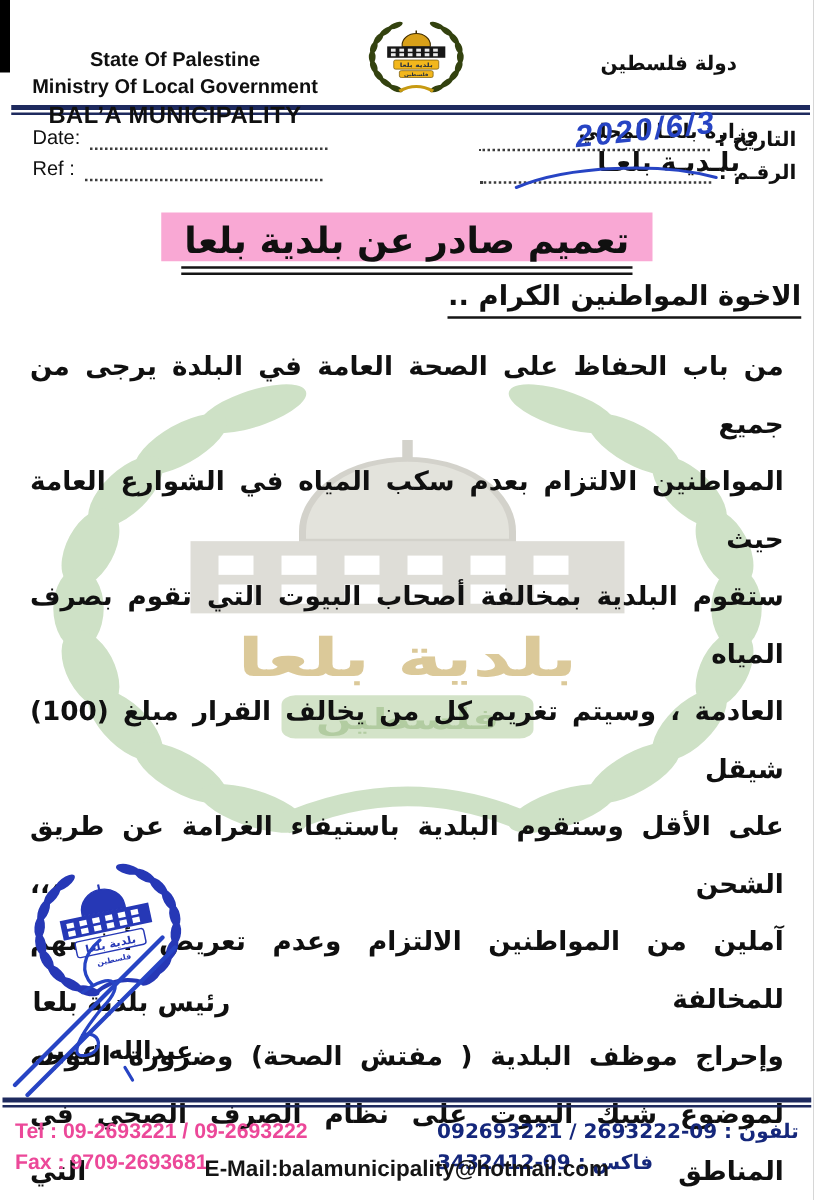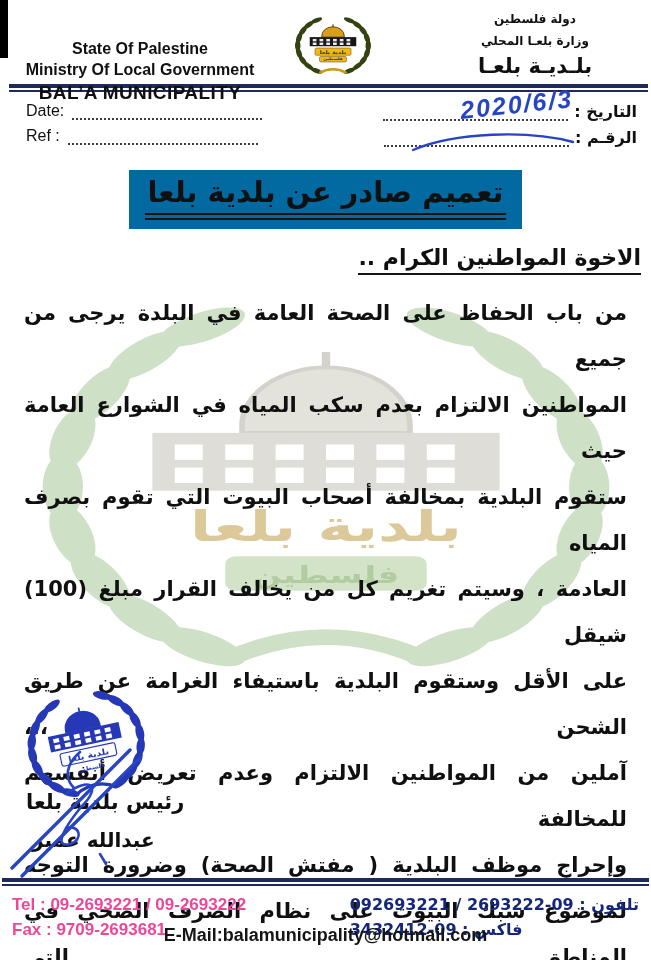--- a/index.html
+++ b/index.html
@@ -15,42 +15,42 @@
              width:672px;height:470px;z-index:0;opacity:.9;}
 
   
   .header{position:relative;z-index:1;display:flex;align-items:flex-start;
           height:80px;padding:8px 10px 0 14px;box-sizing:border-box;}
   .h-left{width:252px;text-align:center;padding-top:6px;margin-top:24px;}
   .h-left .l1,.h-left .l2{font-size:16px;font-weight:600;line-height:21px;}
   .h-left .l3{font-size:19px;font-weight:800;letter-spacing:.4px;margin-top:2px;}
   .h-emblem{margin-left:22px;}
   .h-right{margin-left:auto;width:212px;text-align:center;direction:rtl;font-weight:bold;}
-  .h-right .r1,.h-right .r2{font-size:12px;line-height:22px;}
+  .h-right .r1,.h-right .r2{font-size:16px;line-height:22px;margin-top:32px;}
   .h-right .r3{font-size:21px;margin-top:2px;letter-spacing:1px;}
 
   .rule{height:2px;border-top:4px solid #1e2a5e;border-bottom:2px solid #1e2a5e;margin:4px 3px 0 9px;}
 
   
   .meta{position:relative;z-index:1;display:flex;justify-content:space-between;
         padding:10px 14px 0 26px;}
   .mrow{display:flex;align-items:flex-end;margin-bottom:7px;}
   .mlabel{font-size:16px;}
   .dots{border-bottom:2px dotted #3c3c3c;height:15px;}
   .meta-left .dots{width:190px;margin-left:8px;}
   .meta-right{direction:rtl;width:268px;position:relative;}
   .meta-right .mlabel{font-size:16px;font-weight:bold;}
   .meta-right .dots{width:185px;margin-right:6px;}
   .hand-date{position:absolute;right:64px;top:-12px;color:#2744c4;font-style:italic;
              font-weight:bold;font-size:25px;letter-spacing:2px;transform:rotate(-6deg);}
   .swoosh{position:absolute;right:58px;top:28px;}
 
   
   .title-wrap{position:relative;z-index:1;text-align:center;margin-top:16px;}
-  .title-band{display:inline-block;background:#0369a1;padding:5px 16px 20px;}
+  .title-band{display:inline-block;background:#f9a8d4;padding:5px 16px 0;}
   .title-text{font-size:29px;font-weight:bold;border-bottom:7px double #151515;padding:0 2px 4px;}
 
   
   .greeting{position:relative;z-index:1;direction:rtl;text-align:right;padding:16px 10px 0 0;}
   .greeting span{font-size:22px;font-weight:bold;border-bottom:2px solid #151515;padding-bottom:3px;}
 
   
   .body{position:relative;z-index:1;direction:rtl;padding:20px 24px 0 24px;}
   .bline{font-size:21px;font-weight:bold;line-height:46px;
          text-align:justify;text-align-last:justify;}

